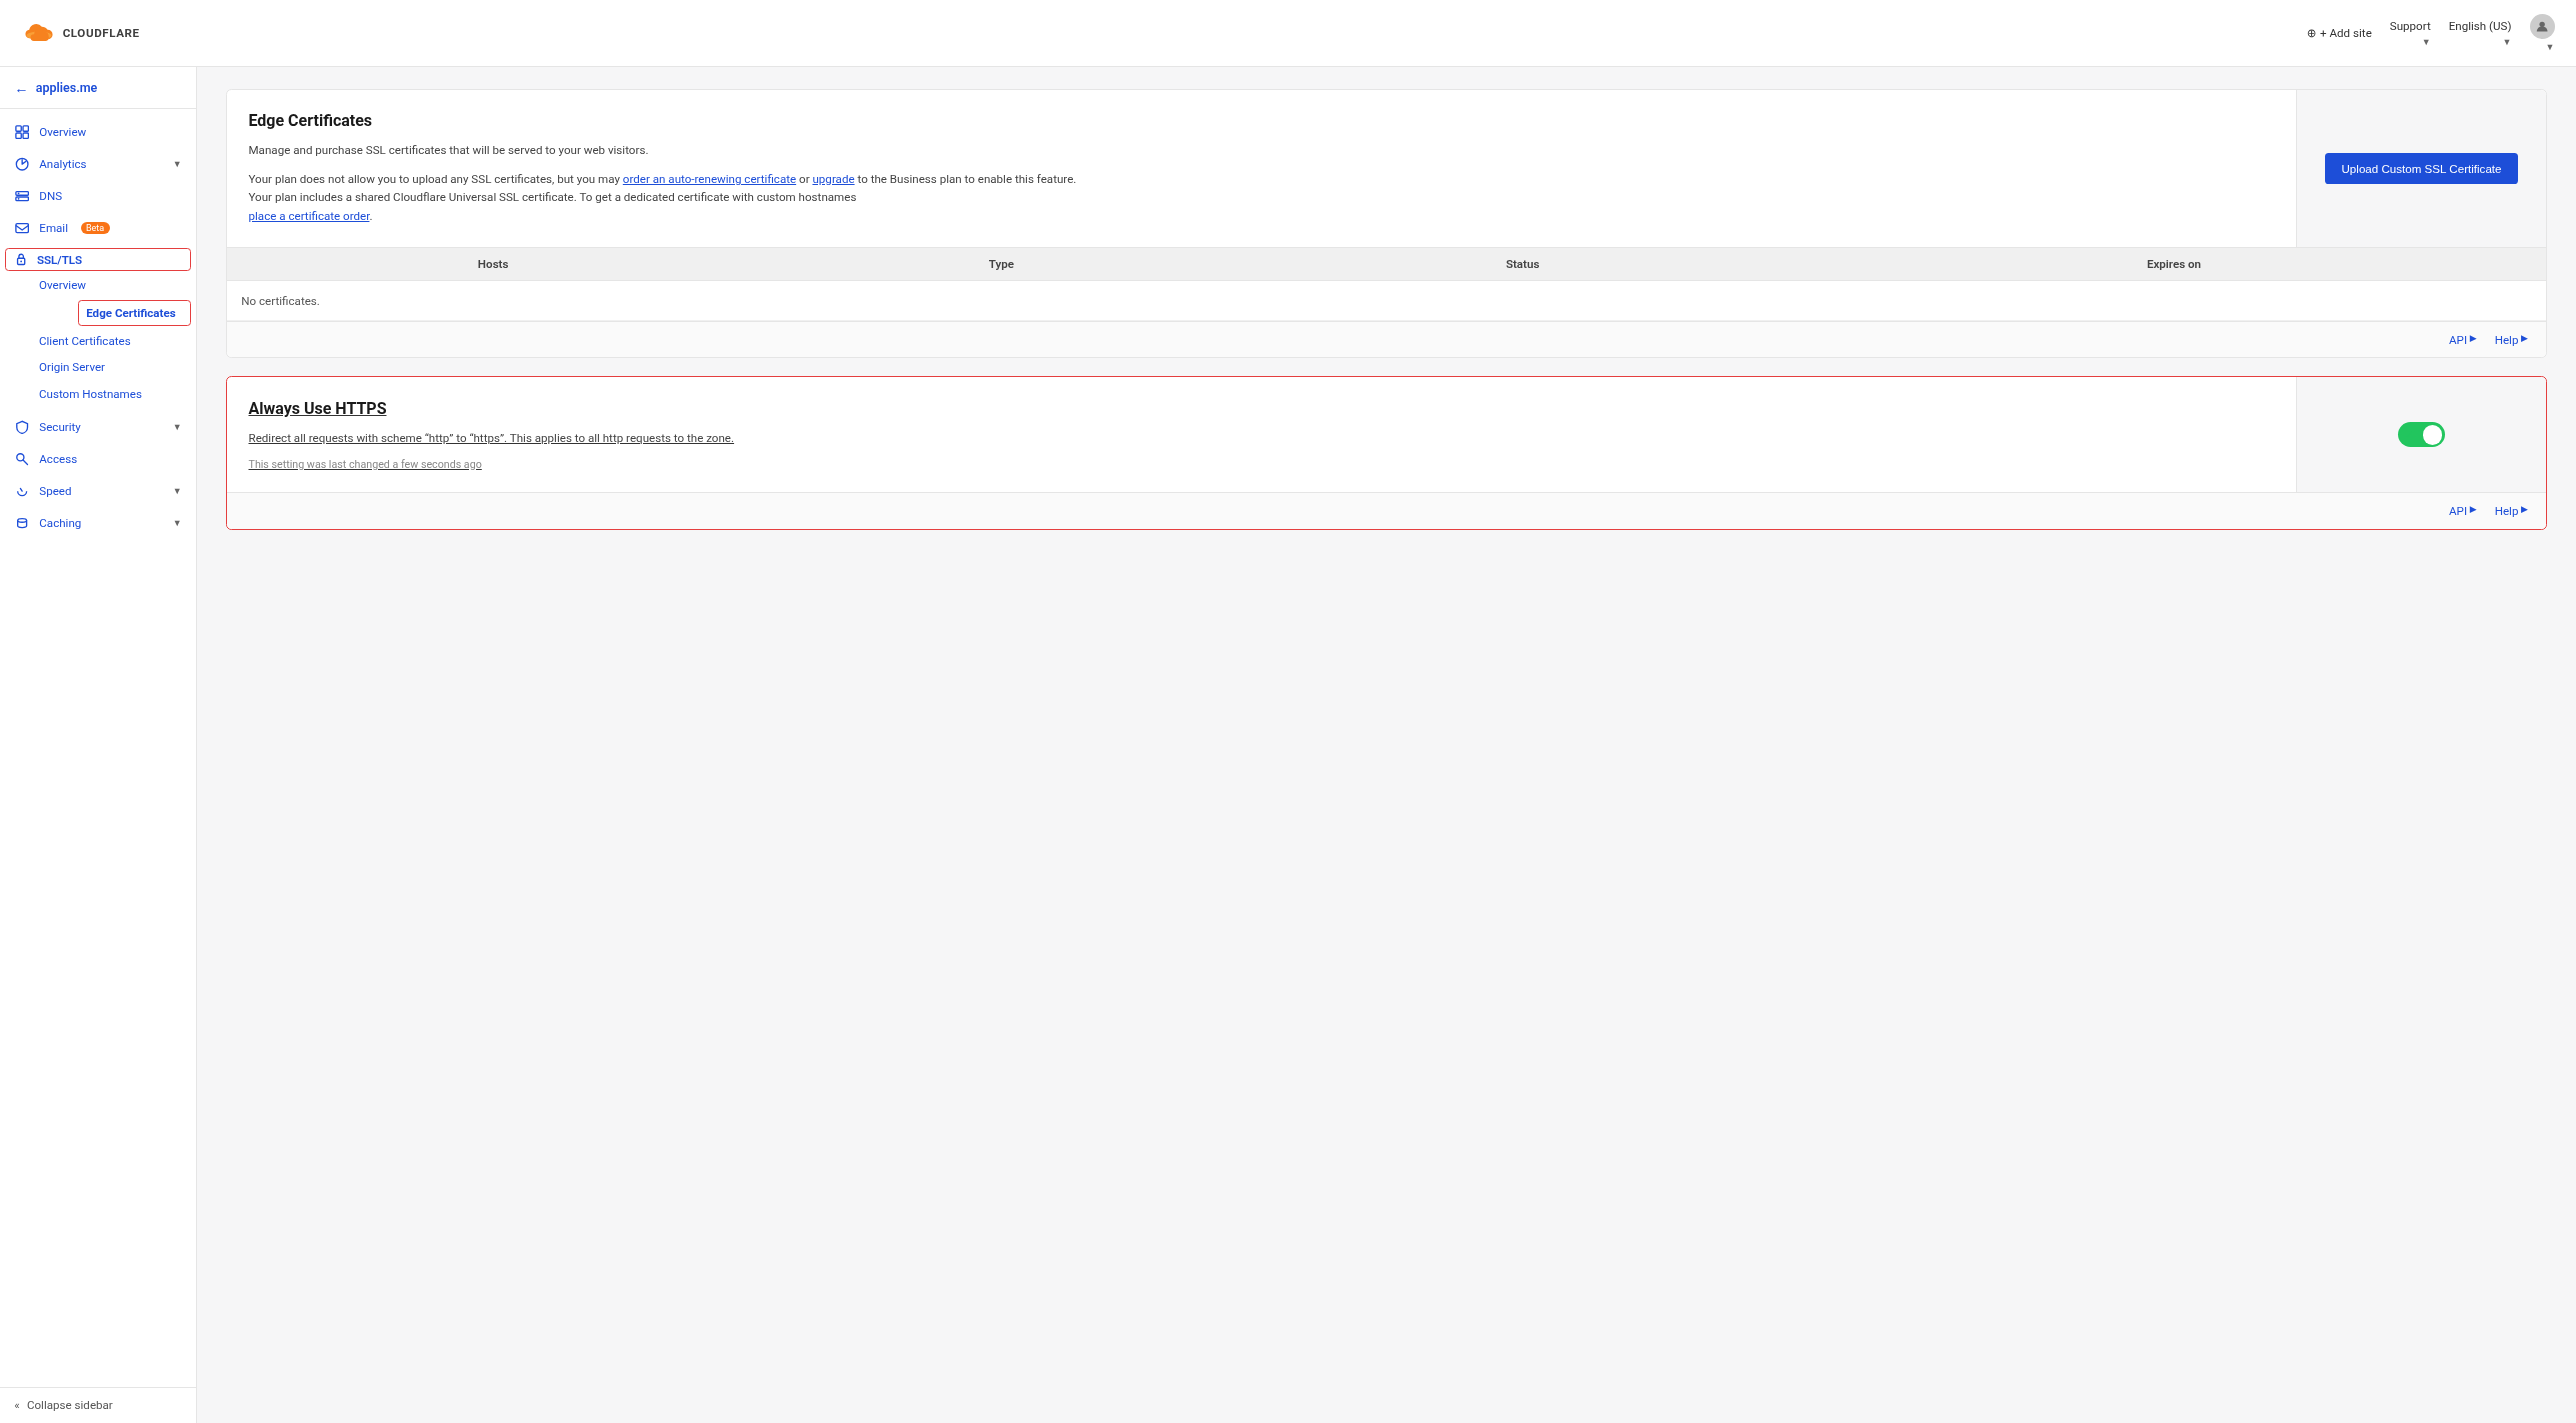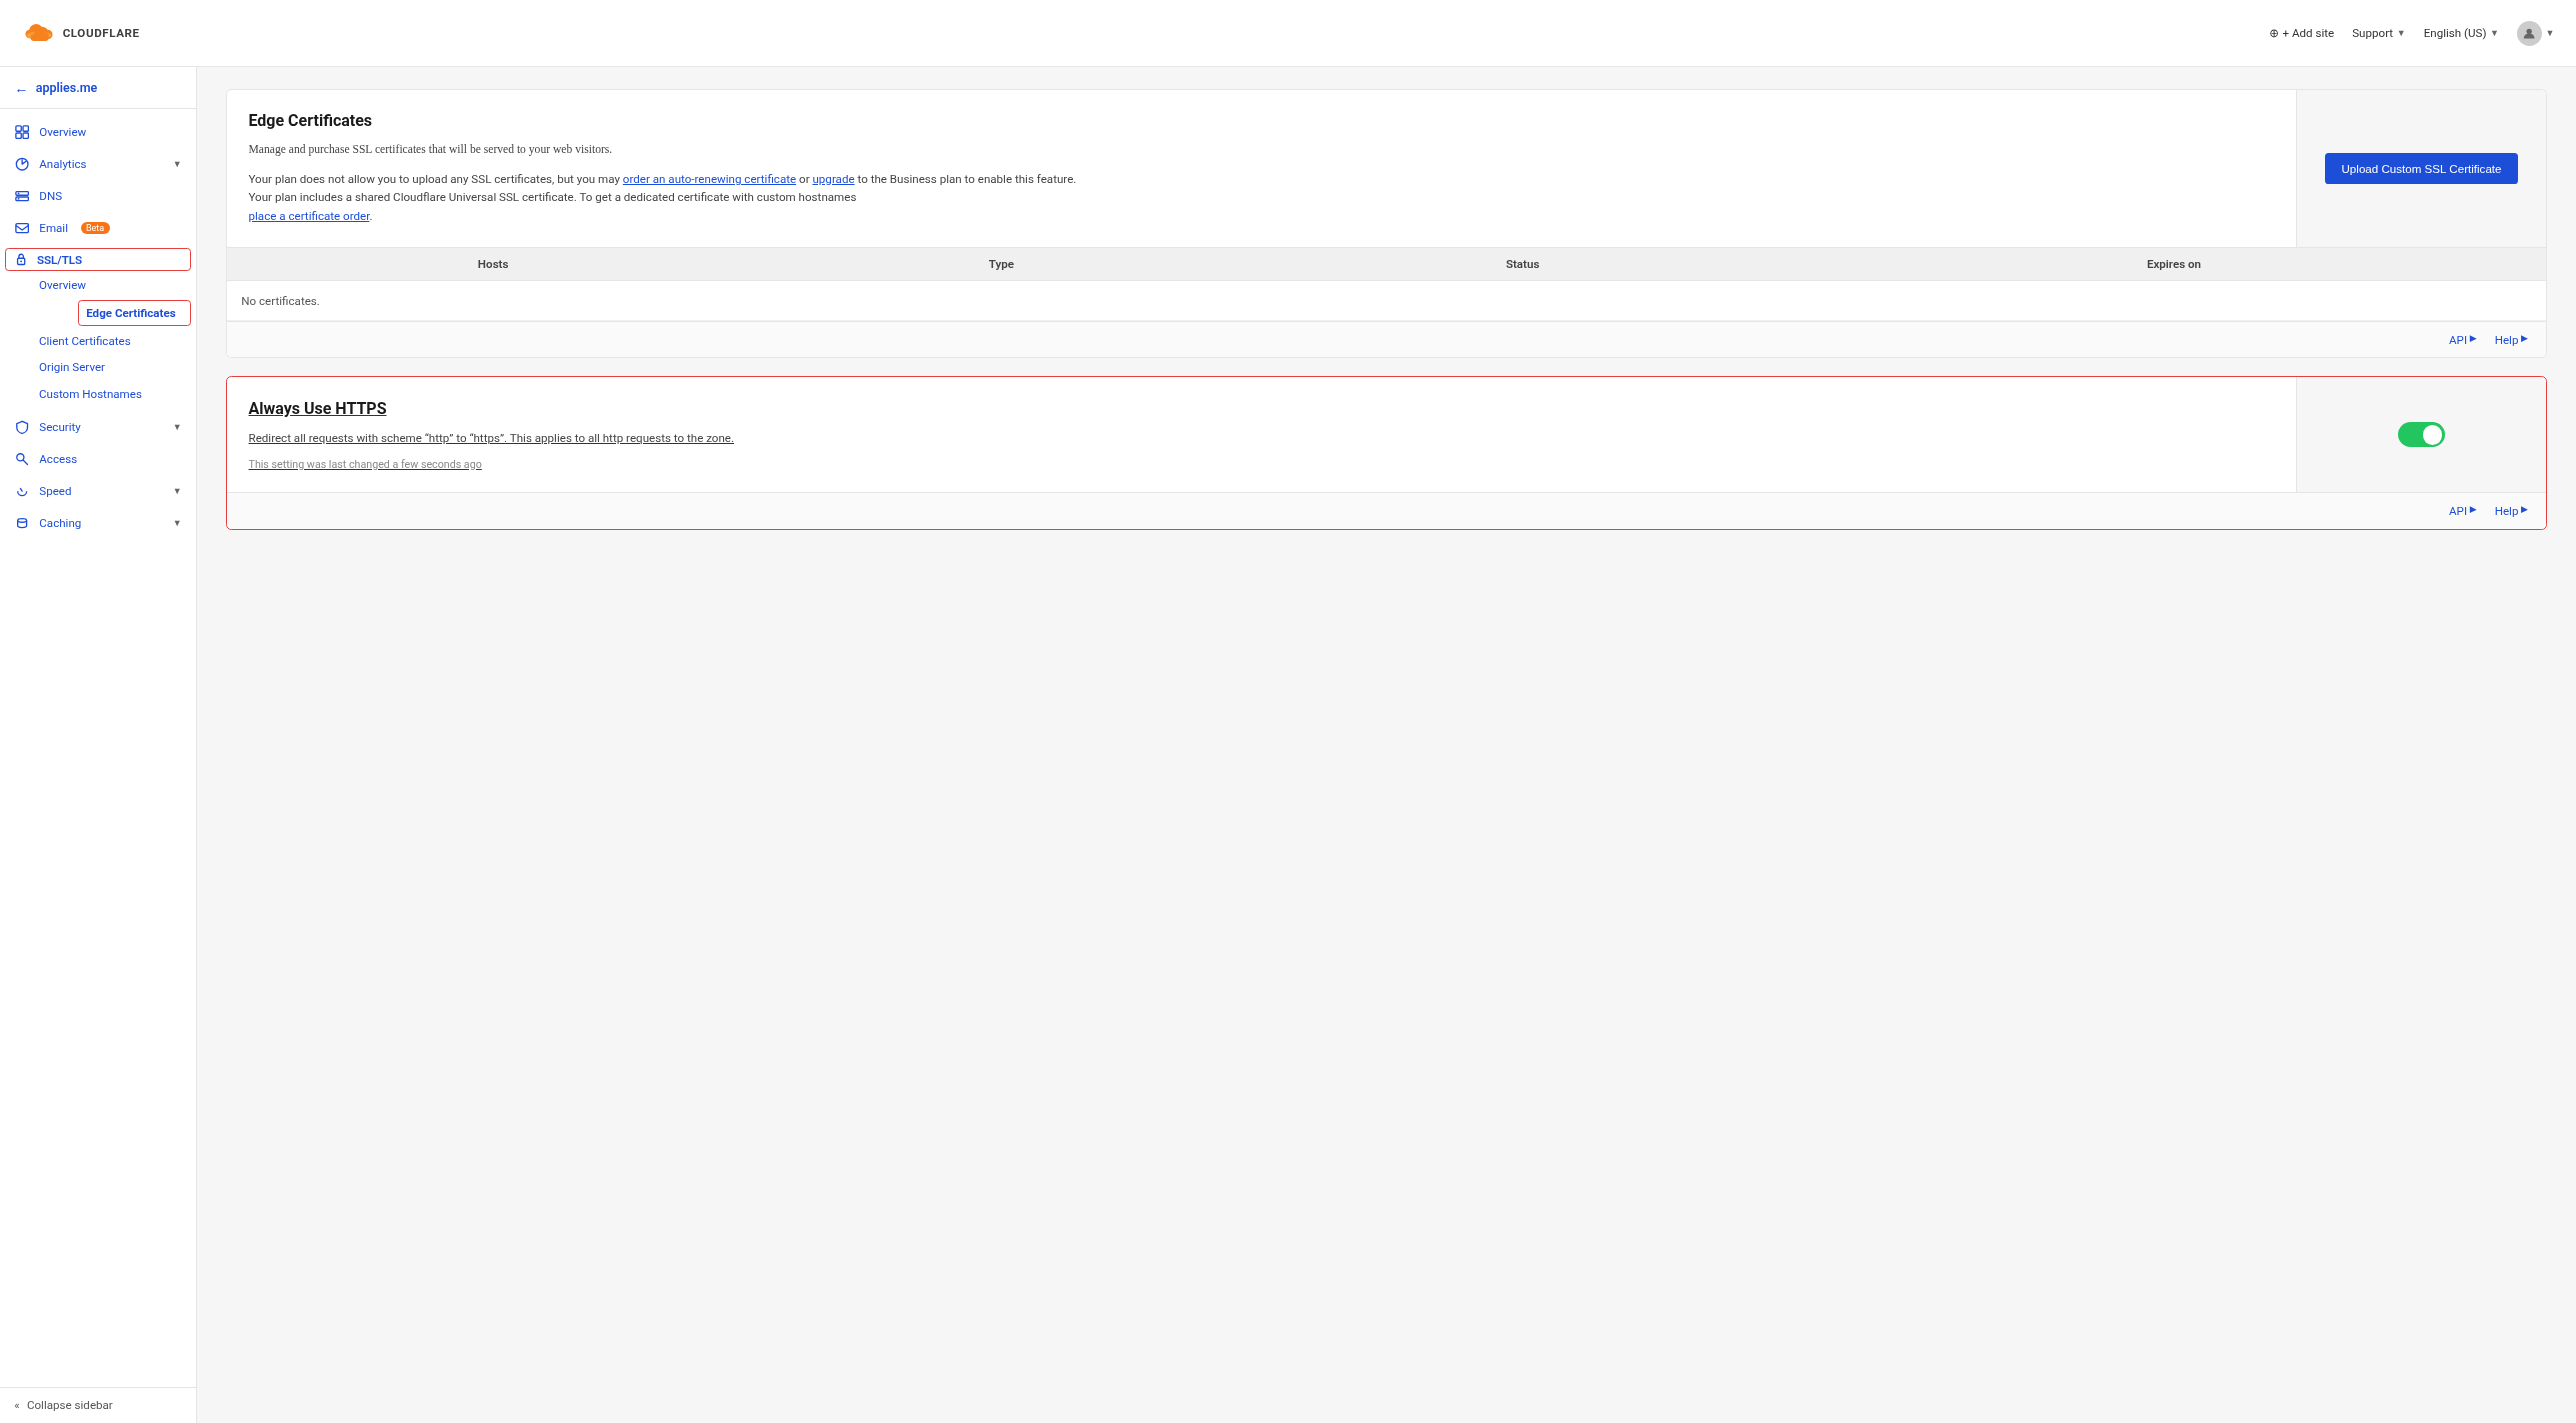--- a/index.html
+++ b/index.html
@@ -5,21 +5,21 @@
     * { box-sizing: border-box; margin: 0; padding: 0; }
     body { font-family: -apple-system, BlinkMacSystemFont, 'Segoe UI', Roboto, sans-serif; font-size: 12.5px; color: #333; background: #f6f6f7; display: flex; flex-direction: column; height: 100vh; overflow: hidden; }
 
     
     .top-header { background: #fff; border-bottom: 0.9px solid #e5e5e5; display: flex; align-items: center; padding: 0 21.5px; height: 67px; flex-shrink: 0; }
     .logo-area { display: flex; align-items: center; gap: 7.2px; margin-right: auto; }
     .logo-cloud { width: 34px; height: 21.5px; }
     .logo-text { font-weight: 700; font-size: 11.6px; color: #404040; letter-spacing: 0.05em; }
     .header-actions { display: flex; align-items: center; gap: 18px; }
     .header-btn { display: flex; align-items: center; gap: 3.6px; color: #333; font-size: 11.6px; cursor: pointer; text-decoration: none; }
-    .header-dropdown { display: flex; align-items: center; gap: 3.6px; font-size: 11.6px; cursor: pointer; color: #333; }
+    .header-dropdown { display: flex; align-items: flex-end; gap: 3.6px; font-size: 11.6px; cursor: pointer; color: #333; flex-direction: column; }
     .chevron-small { font-size: 9px; color: #666; }
     .avatar-icon { width: 25px; height: 25px; border-radius: 50%; background: #ccc; display: flex; align-items: center; justify-content: center; cursor: pointer; }
 
     
     .app-body { display: flex; flex: 1; overflow: hidden; }
 
     
     .sidebar { width: 197px; background: #fff; border-right: 0.9px solid #e5e5e5; display: flex; flex-direction: column; overflow-y: auto; flex-shrink: 0; }
     .sidebar-site { display: flex; align-items: center; gap: 7.2px; padding: 12.5px 14.3px; border-bottom: 0.9px solid #e5e5e5; }
     .back-arrow { color: #1d4ed8; font-size: 14.3px; cursor: pointer; }
@@ -250,21 +250,21 @@
       <span>Collapse sidebar</span>
     </div>
   </div>
 
   <div class="main">
 
     <div class="card">
       <div class="card-body">
         <div class="card-left">
           <div class="card-title">Edge Certificates</div>
-          <p class="card-desc" style="margin-bottom:10.7px;font-family:Liberation Serif, serif;">Manage and purchase SSL certificates that will be served to your web visitors.</p>
+          <p class="card-desc" style="margin-bottom:10.7px;">Manage and purchase SSL certificates that will be served to your web visitors.</p>
           <p class="card-desc" style="margin-top:10.7px;">
             <span>Your plan does not allow you to upload any SSL certificates, but you may</span>
             <a>order an auto-renewing certificate</a>
             <span>or</span>
             <a>upgrade</a>
             <span>to the Business plan to enable this feature.</span>
           </p>
           <p class="card-desc">
             <span>Your plan includes a shared Cloudflare Universal SSL certificate. To get a dedicated certificate with custom hostnames</span>
             <br>

